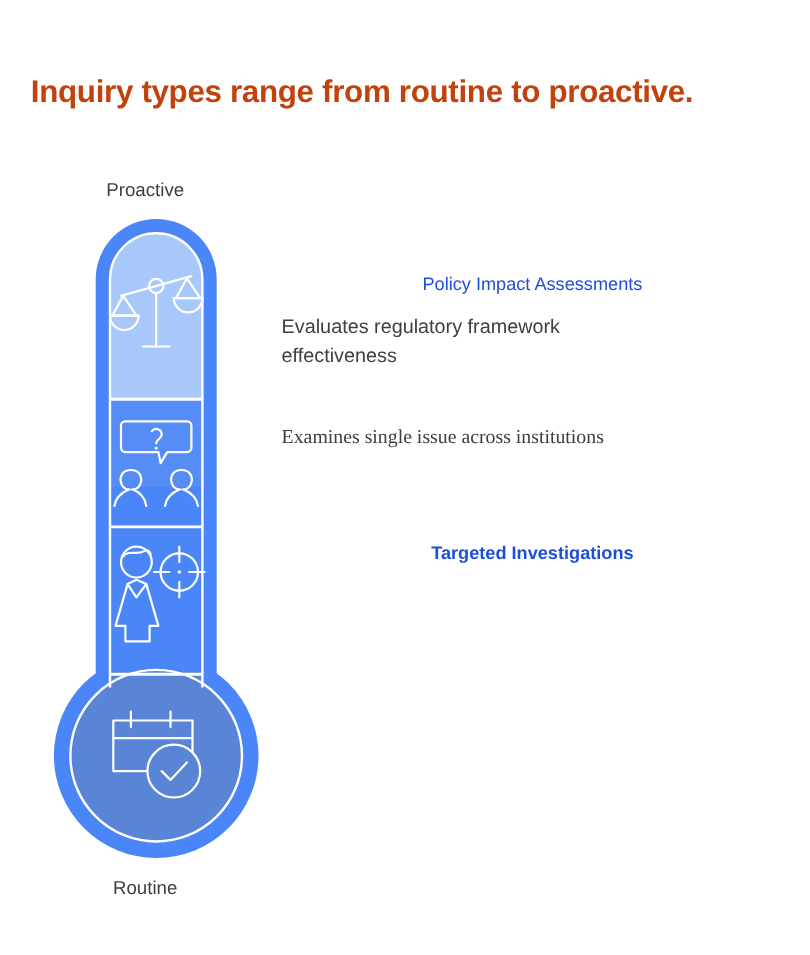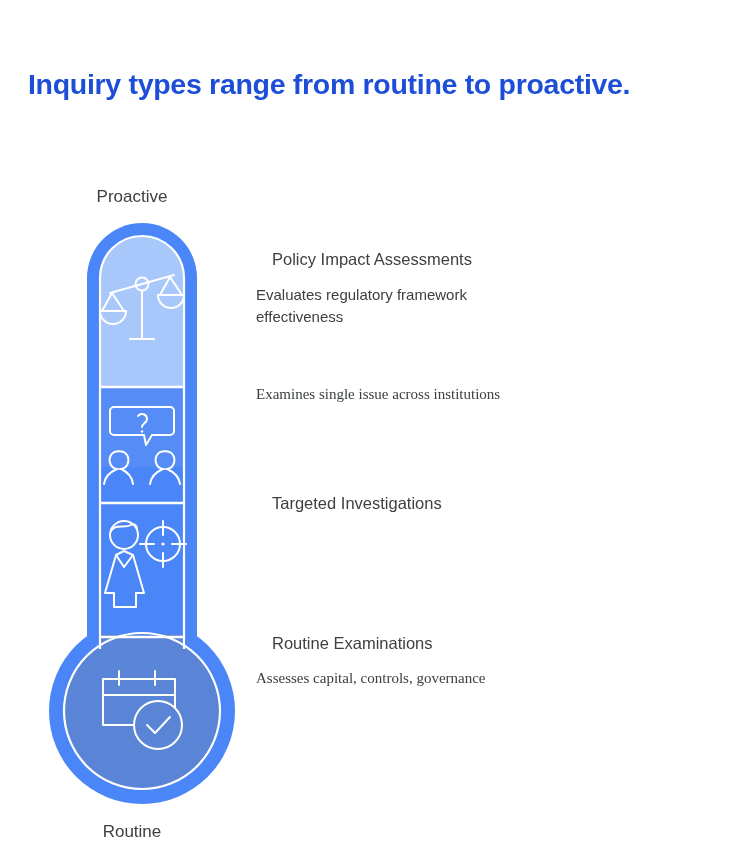--- a/index.html
+++ b/index.html
@@ -15,33 +15,32 @@
     position: relative;
   }
 
   #page-title {
     position: absolute;
     left: 28px;
     top: 48px;
     width: 690px;
     font-size: 28.5px;
     font-weight: bold;
-    color: #1d4ed8;
+    color: #c2410c;
     letter-spacing: -0.3px;
     line-height: 1.25;
   }
 
   
   #thermo-wrap {
     position: absolute;
     left: 0;
     top: 155px;
     width: 300px;
     height: 680px;
-    margin-top: 24px;
   }
 
   .axis-label {
     position: absolute;
     width: 300px;
     text-align: center;
     font-size: 17px;
     color: #3c4043;
     left: -18px;
   }
@@ -62,36 +61,37 @@
     width: 460px;
     height: 680px;
   }
   .item {
     position: absolute;
     left: 0;
     width: 450px;
   }
   .item-title {
     font-size: 16.5px;
-    color: #404040;
+    color: #1d4ed8;
     line-height: 1.35;
-    margin: 0 0 14px 16px;
+    margin: 0 0 14px 6px;
+    text-align: center;
   }
   .item-desc {
-    font-size: 15px;
+    font-size: 18px;
     color: #3c4043;
     line-height: 1.45;
     margin: 0;
     max-width: 300px;
   }
   .item-desc.wide { max-width: 400px; font-family: Liberation Serif, serif; }
 
   #item-0 { top: 93px; }
   #item-1 { top: 229px; }
-  #item-2 { top: 337px; }
+  #item-2 { top: 337px; font-weight: bold; }
   #item-3 { top: 477px; }
 </style>
 </head>
 <body>
 
 <h1 id="page-title">Inquiry types range from routine to proactive.</h1>
 
 <div id="thermo-wrap">
 
   <div class="axis-label" id="label-proactive">Proactive</div>
@@ -223,18 +223,14 @@
   </div>
 
   <div class="item" id="item-1">
     <p class="item-desc wide">Examines single issue across institutions</p>
   </div>
 
   <div class="item" id="item-2">
     <p class="item-title">Targeted Investigations</p>
   </div>
 
-  <div class="item" id="item-3">
-    <p class="item-title">Routine Examinations</p>
-    <p class="item-desc wide">Assesses capital, controls, governance</p>
-  </div>
 
 </div>
 
 </body></html>

